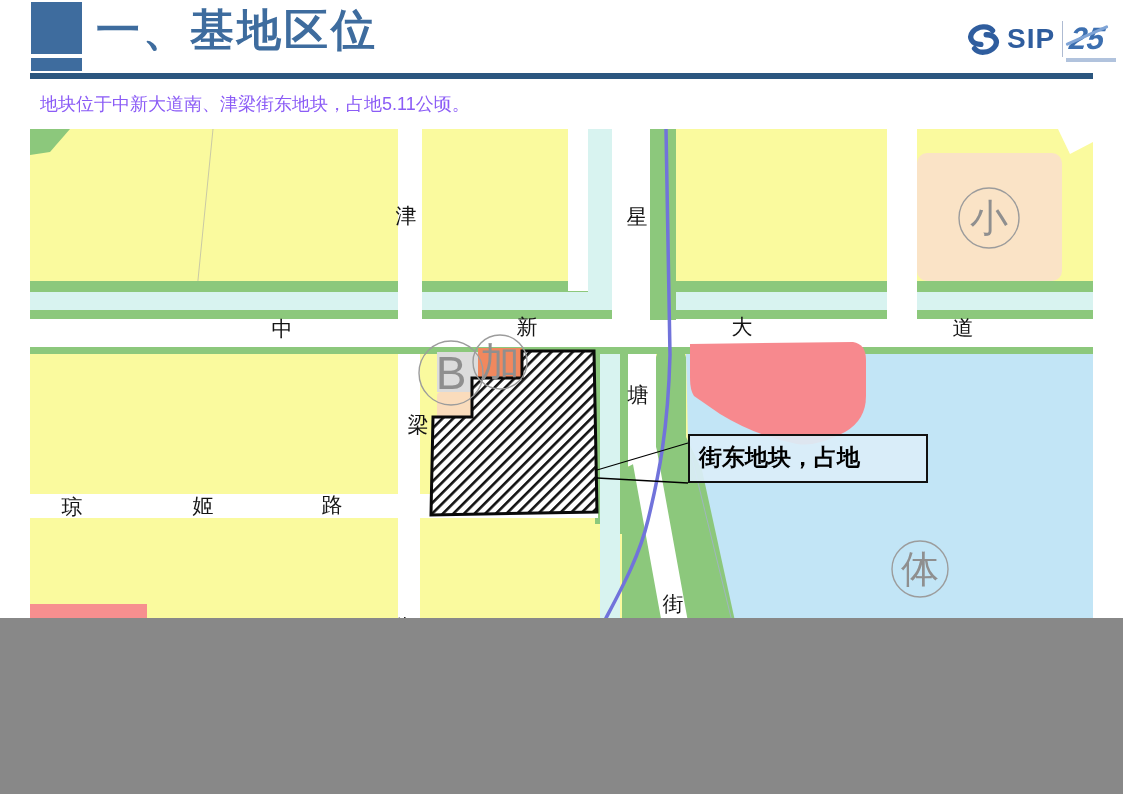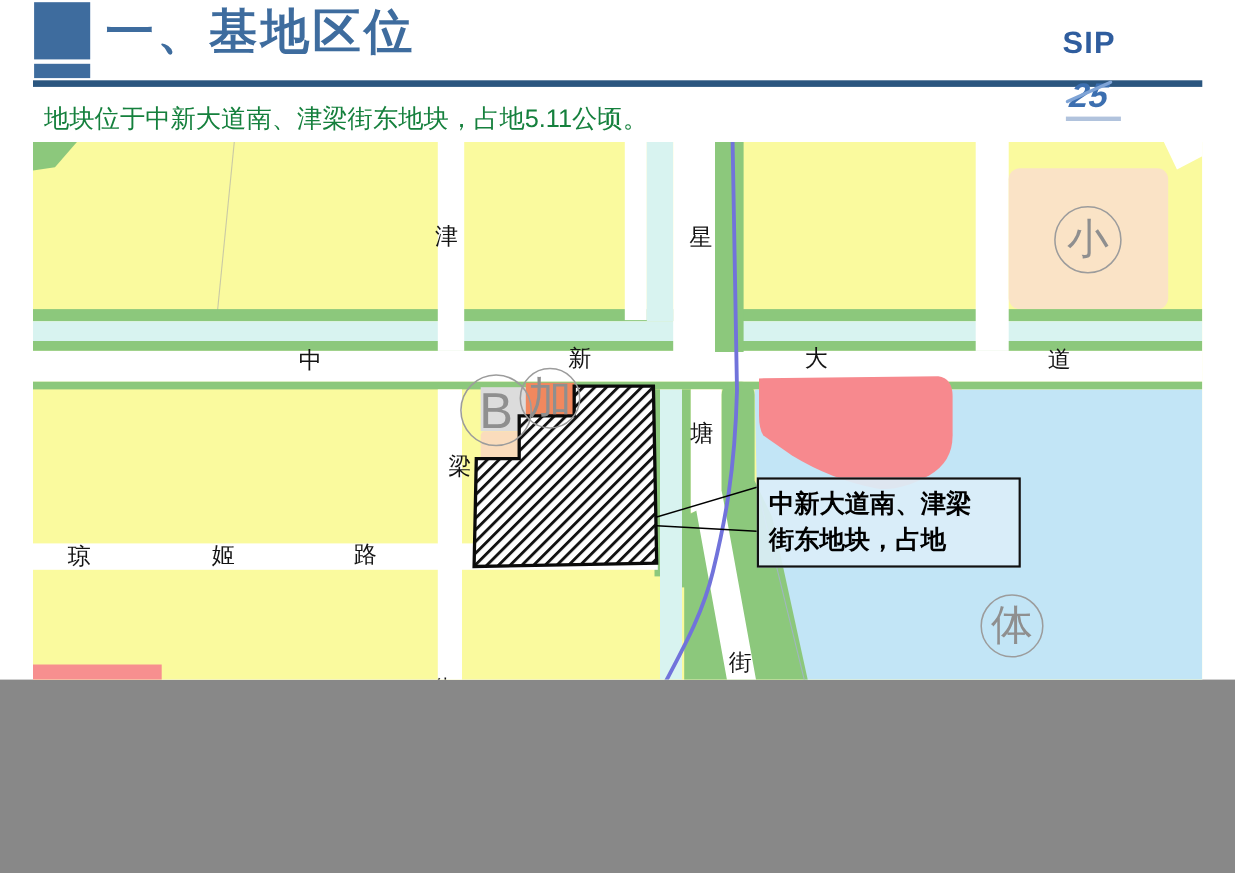--- a/index.html
+++ b/index.html
@@ -4,23 +4,23 @@
 <style>
   html,body{margin:0;padding:0;background:#888;}
   .slide{position:relative;width:1123px;height:618px;background:#FFFFFF;overflow:hidden;
          font-family:"Liberation Sans","DejaVu Sans",sans-serif;}
   
   .deco-square{position:absolute;left:31px;top:2px;width:51px;height:52px;background:var(--c-accent);}
   .deco-bar{position:absolute;left:31px;top:58px;width:51px;height:13px;background:var(--c-accent);}
   .page-title{position:absolute;left:96px;top:0px;height:60px;line-height:60px;
               font-size:44px;font-weight:bold;color:var(--c-accent);letter-spacing:3px;white-space:nowrap;}
   .title-rule{position:absolute;left:30px;top:73px;width:1063px;height:6px;background:var(--c-rule);}
-  .subtitle{position:absolute;left:40px;top:92px;font-size:23px;color:#15803d;white-space:nowrap;}
+  .subtitle{position:absolute;left:40px;top:92px;font-size:18px;color:#8b5cf6;white-space:nowrap;}
   
-  .logo{position:absolute;left:966px;top:16px;height:46px;display:flex;align-items:center;gap:7px;flex-direction:column;}
+  .logo{position:absolute;left:966px;top:16px;height:46px;display:flex;align-items:center;gap:7px;}
   .logo-sip-text{font-size:28px;font-weight:bold;color:#2F5D9E;letter-spacing:1px;}
   .logo-divider{width:1px;height:36px;background:#AEBBD2;}
   .logo-anniv{position:relative;display:inline-block;}
   .logo-anniv-text{display:inline-block;font-size:31px;font-weight:bold;font-style:italic;
                    color:#3C6FB0;transform:skewX(-8deg);}
   .logo-anniv-swoosh{position:absolute;left:-6px;top:13px;width:46px;height:3px;background:#7FA4D6;
                      transform:rotate(-24deg);border-radius:2px;}
   .logo-caption-bar{position:absolute;left:-4px;bottom:-5px;width:50px;height:4px;background:#9DB4D4;opacity:.8;}
   
   .map-wrap{position:absolute;left:30px;top:129px;width:1063px;height:634px;background:#FFF;}
@@ -155,18 +155,17 @@
         <text x="527" y="326" class="road-label">新</text>
         <text x="742" y="326" class="road-label">大</text>
         <text x="963" y="327" class="road-label">道</text>
         <text x="72" y="506" class="road-label">琼</text>
         <text x="203" y="505" class="road-label">姬</text>
         <text x="332" y="504" class="road-label">路</text>
       </svg>
   </div>
 
   <div class="callout">
-    <span>中新大道南、津梁</span>
     <span>街东地块，占地</span>
   </div>
 
   <div class="page-number">11</div>
 </div>
 
 </body></html>

